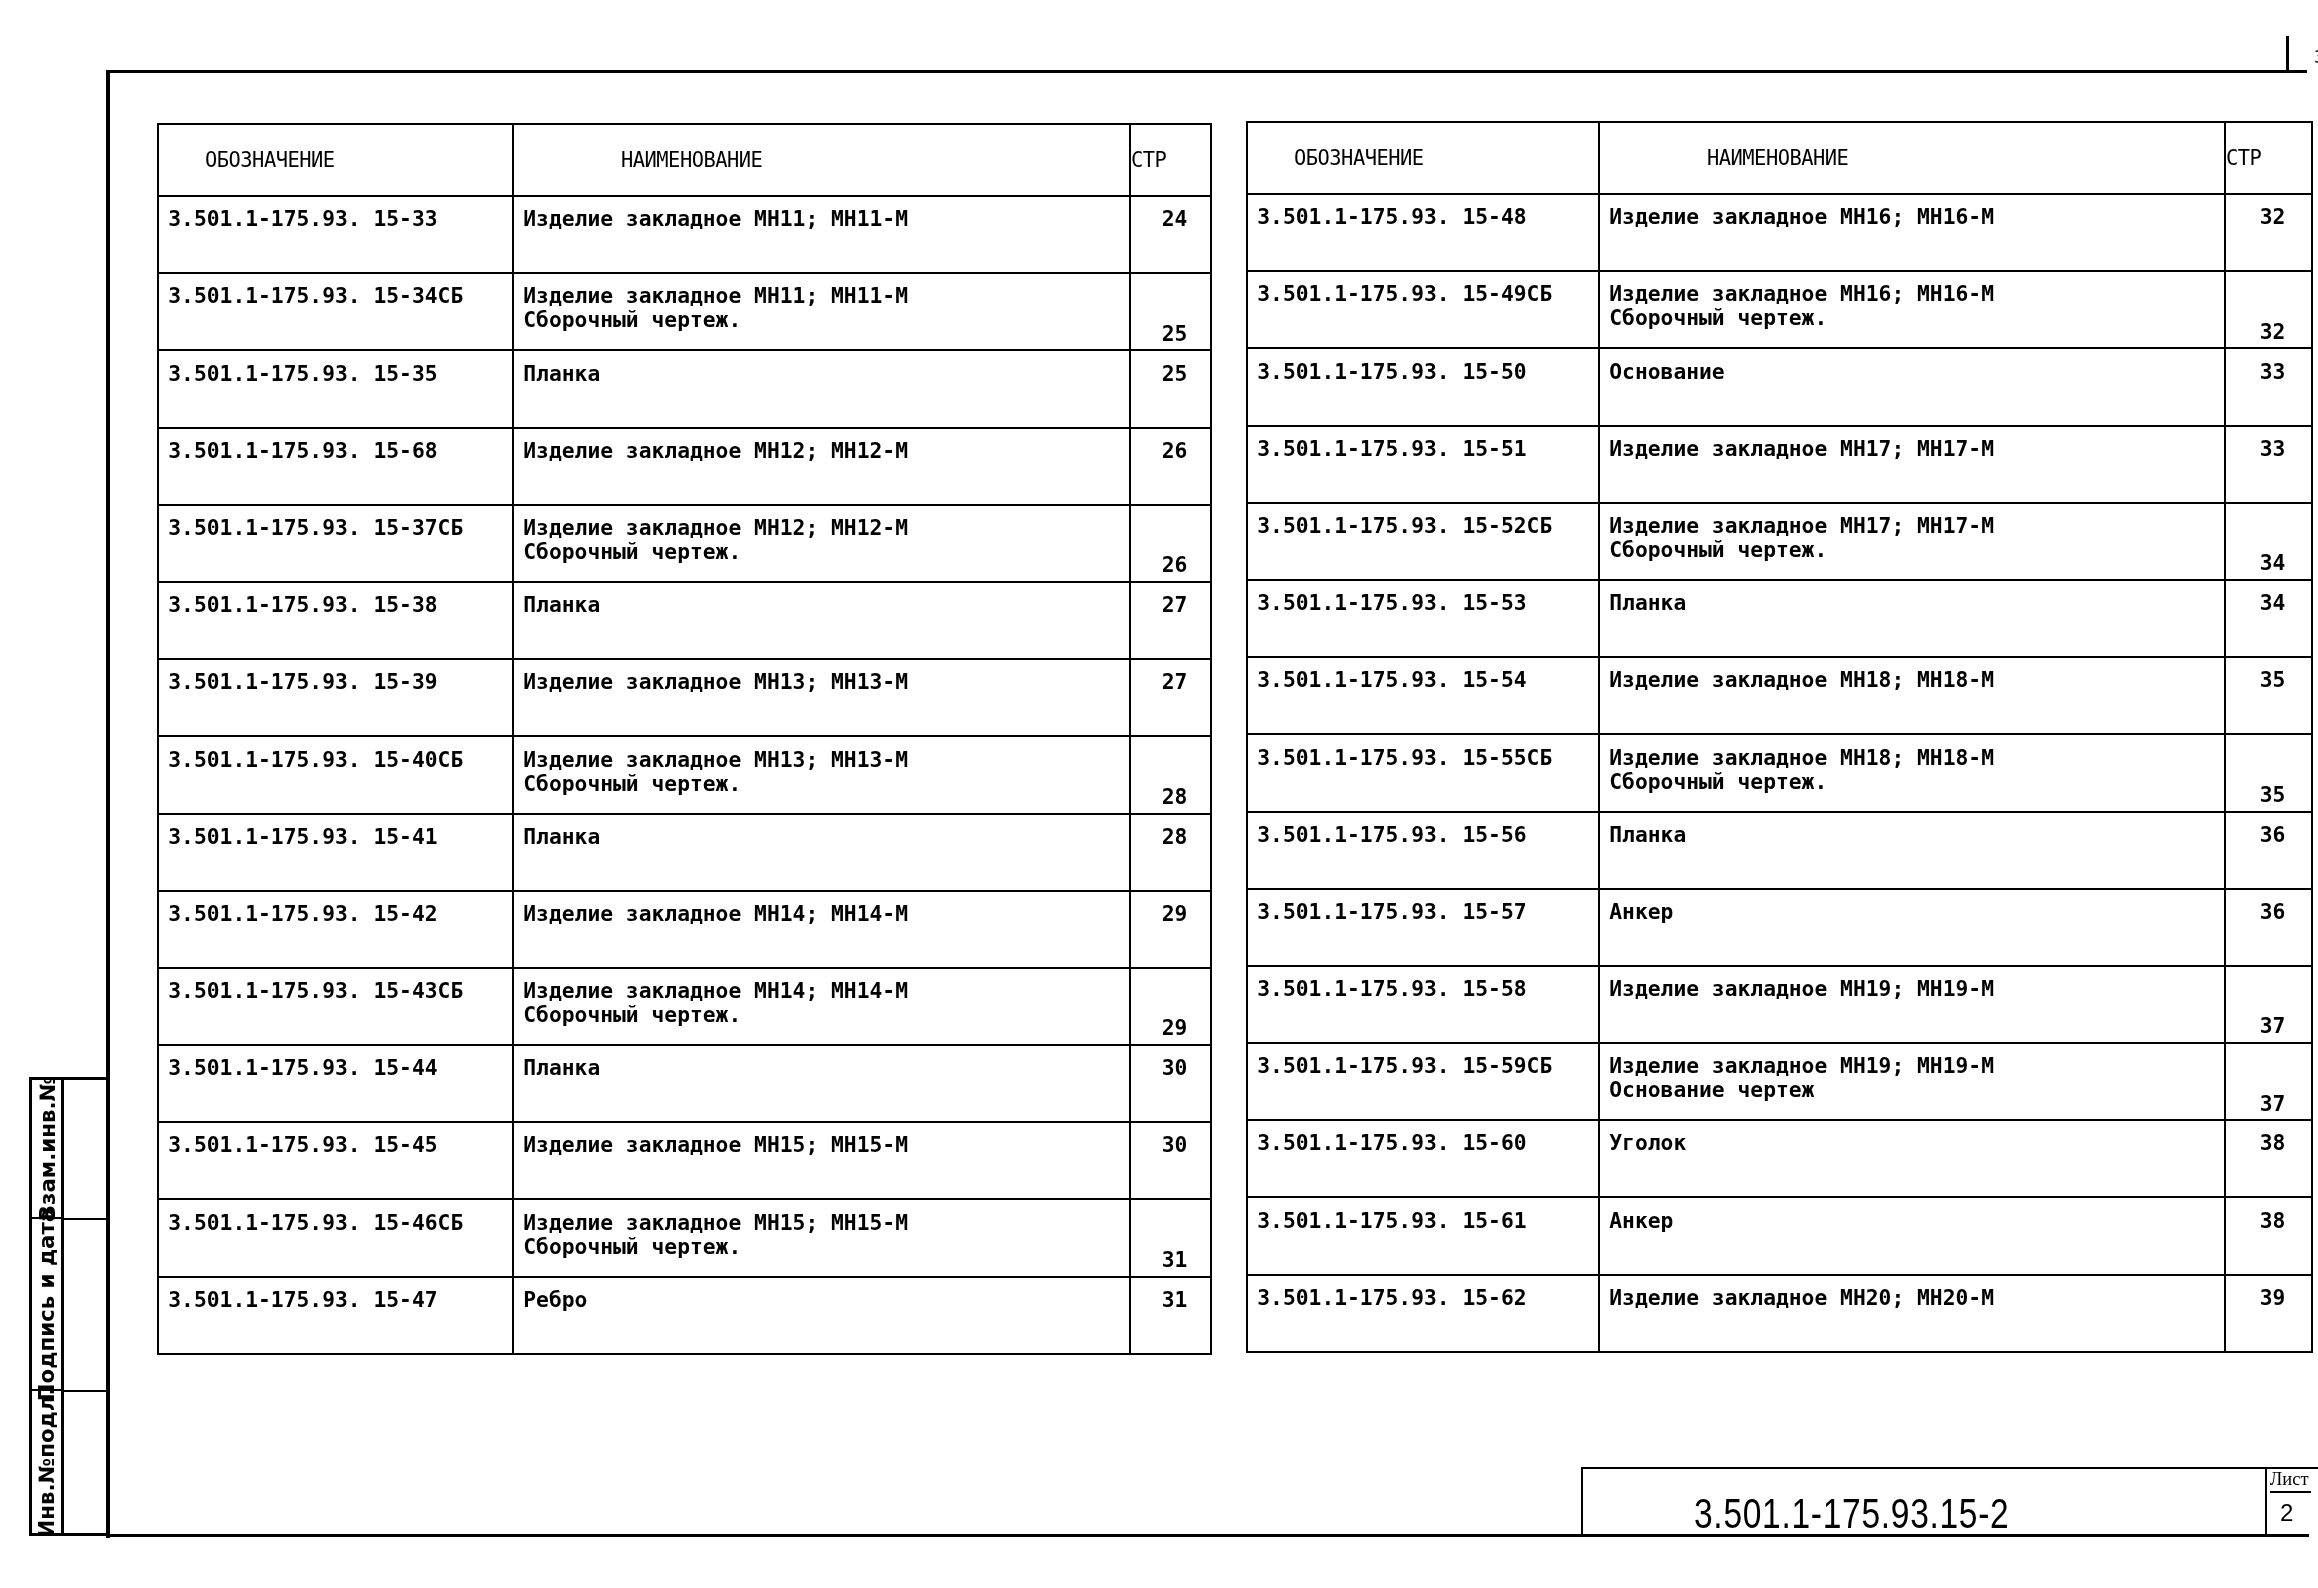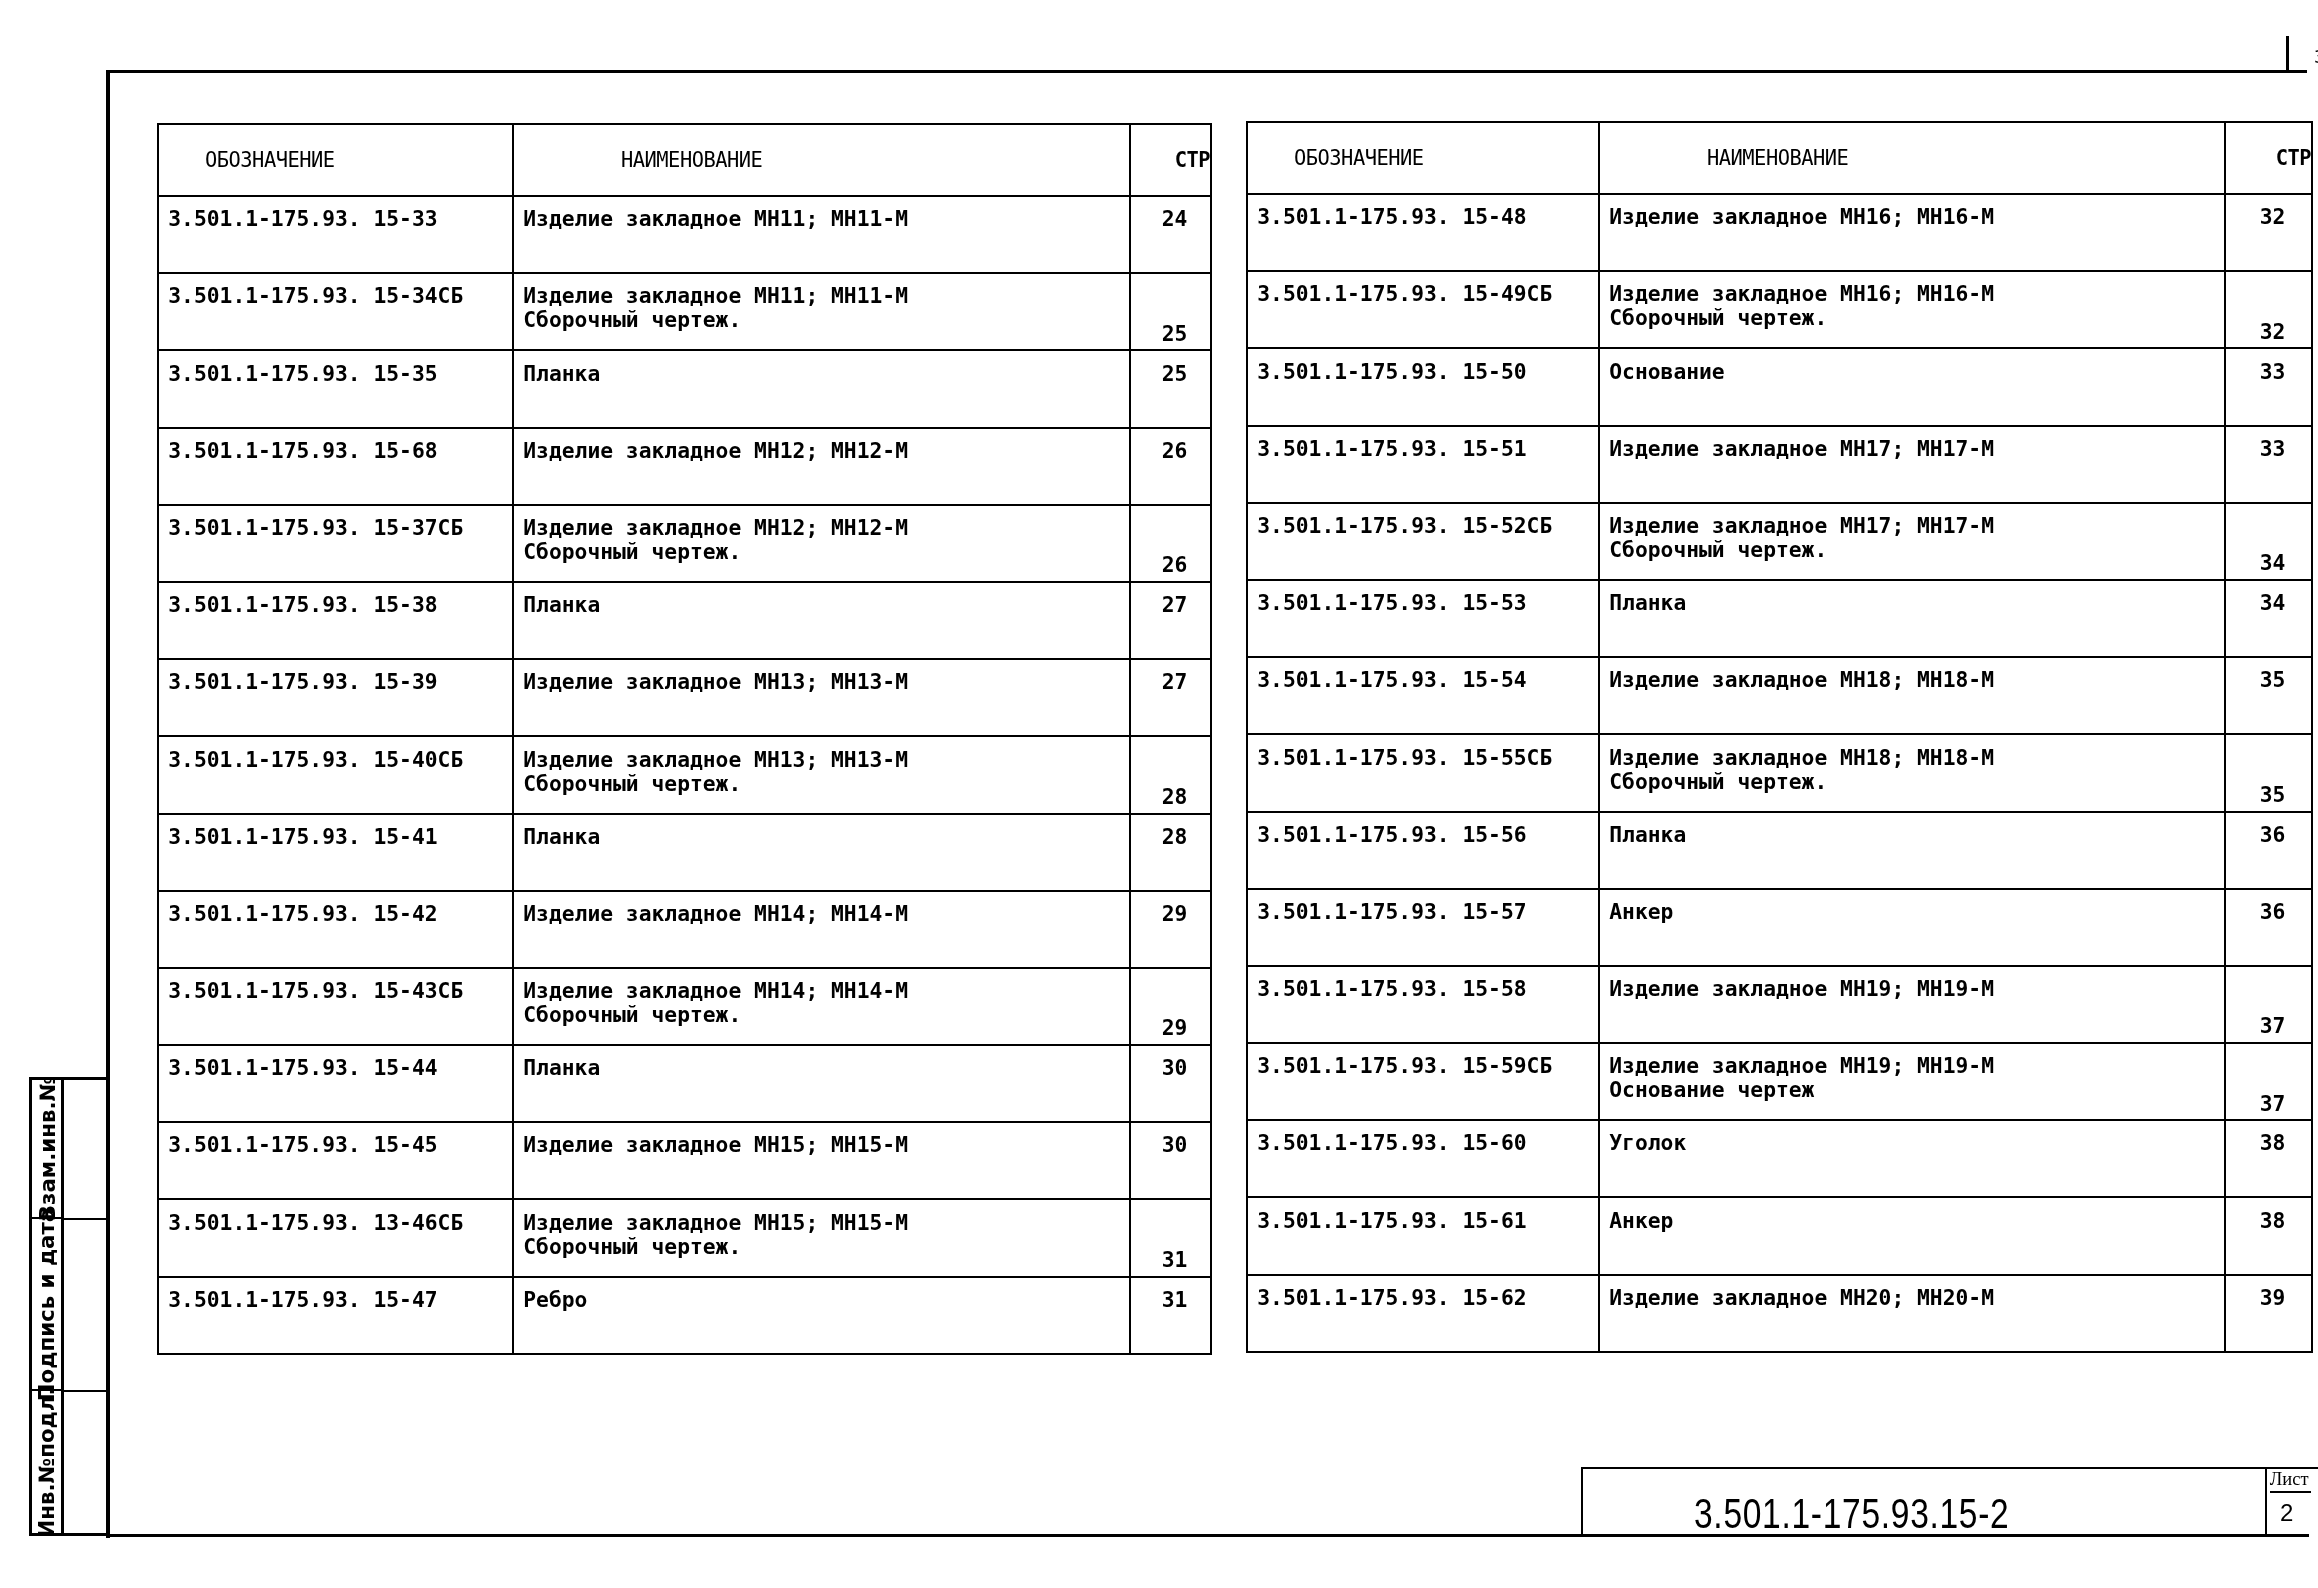--- a/index.html
+++ b/index.html
@@ -12,21 +12,21 @@
   .corner-tick { left:2286px; top:36px; width:2.8px; height:36px; background:#000; }
   .corner-mark { left:2314px; top:46px; font-size:18.5px; }
 
   table.spec { position:absolute; border-collapse:collapse; table-layout:fixed; }
   table.spec td, table.spec th { border:2.3px solid #000; vertical-align:top; padding:0;
        font-weight:bold; font-size:21.3px; line-height:24px; }
   table.spec th { font-weight:normal; font-size:20.4px; height:70px; vertical-align:middle;
        letter-spacing:-0.5px; }
   table.spec th.h-code { text-align:left; padding-left:46px; }
   table.spec th.h-name { text-align:left; padding-left:107px; }
-  table.spec th.h-page { text-align:right;font-weight:bold; }
+  table.spec th.h-page { text-align:left; }
   table.spec tr.row td { height:65px; }
   td.code { padding:10.2px 0 0 9.3px !important; white-space:pre; }
   td.name { padding:10.2px 0 0 9.3px !important; }
   td.name div { white-space:pre; }
   td.page { text-align:center; position:relative; }
   td.page span { position:absolute; left:8px; right:0; }
   td.page span.top { top:10.2px; }
   td.page span.bottom { bottom:3.7px; }
 
   #left-table { left:157px; top:123px; width:1053px; }
@@ -186,21 +186,21 @@
       <tr class="row">
         <td class="code">3.501.1-175.93. 15-45</td>
         <td class="name">
           <div>Изделие закладное МН15; МН15-М</div>
         </td>
         <td class="page">
           <span class="top">30</span>
         </td>
       </tr>
       <tr class="row">
-        <td class="code">3.501.1-175.93. 13-46СБ</td>
+        <td class="code">3.501.1-175.93. 15-46СБ</td>
         <td class="name">
           <div>Изделие закладное МН15; МН15-М</div>
           <div>Сборочный чертеж.</div>
         </td>
         <td class="page">
           <span class="bottom">31</span>
         </td>
       </tr>
       <tr class="row">
         <td class="code">3.501.1-175.93. 15-47</td>

